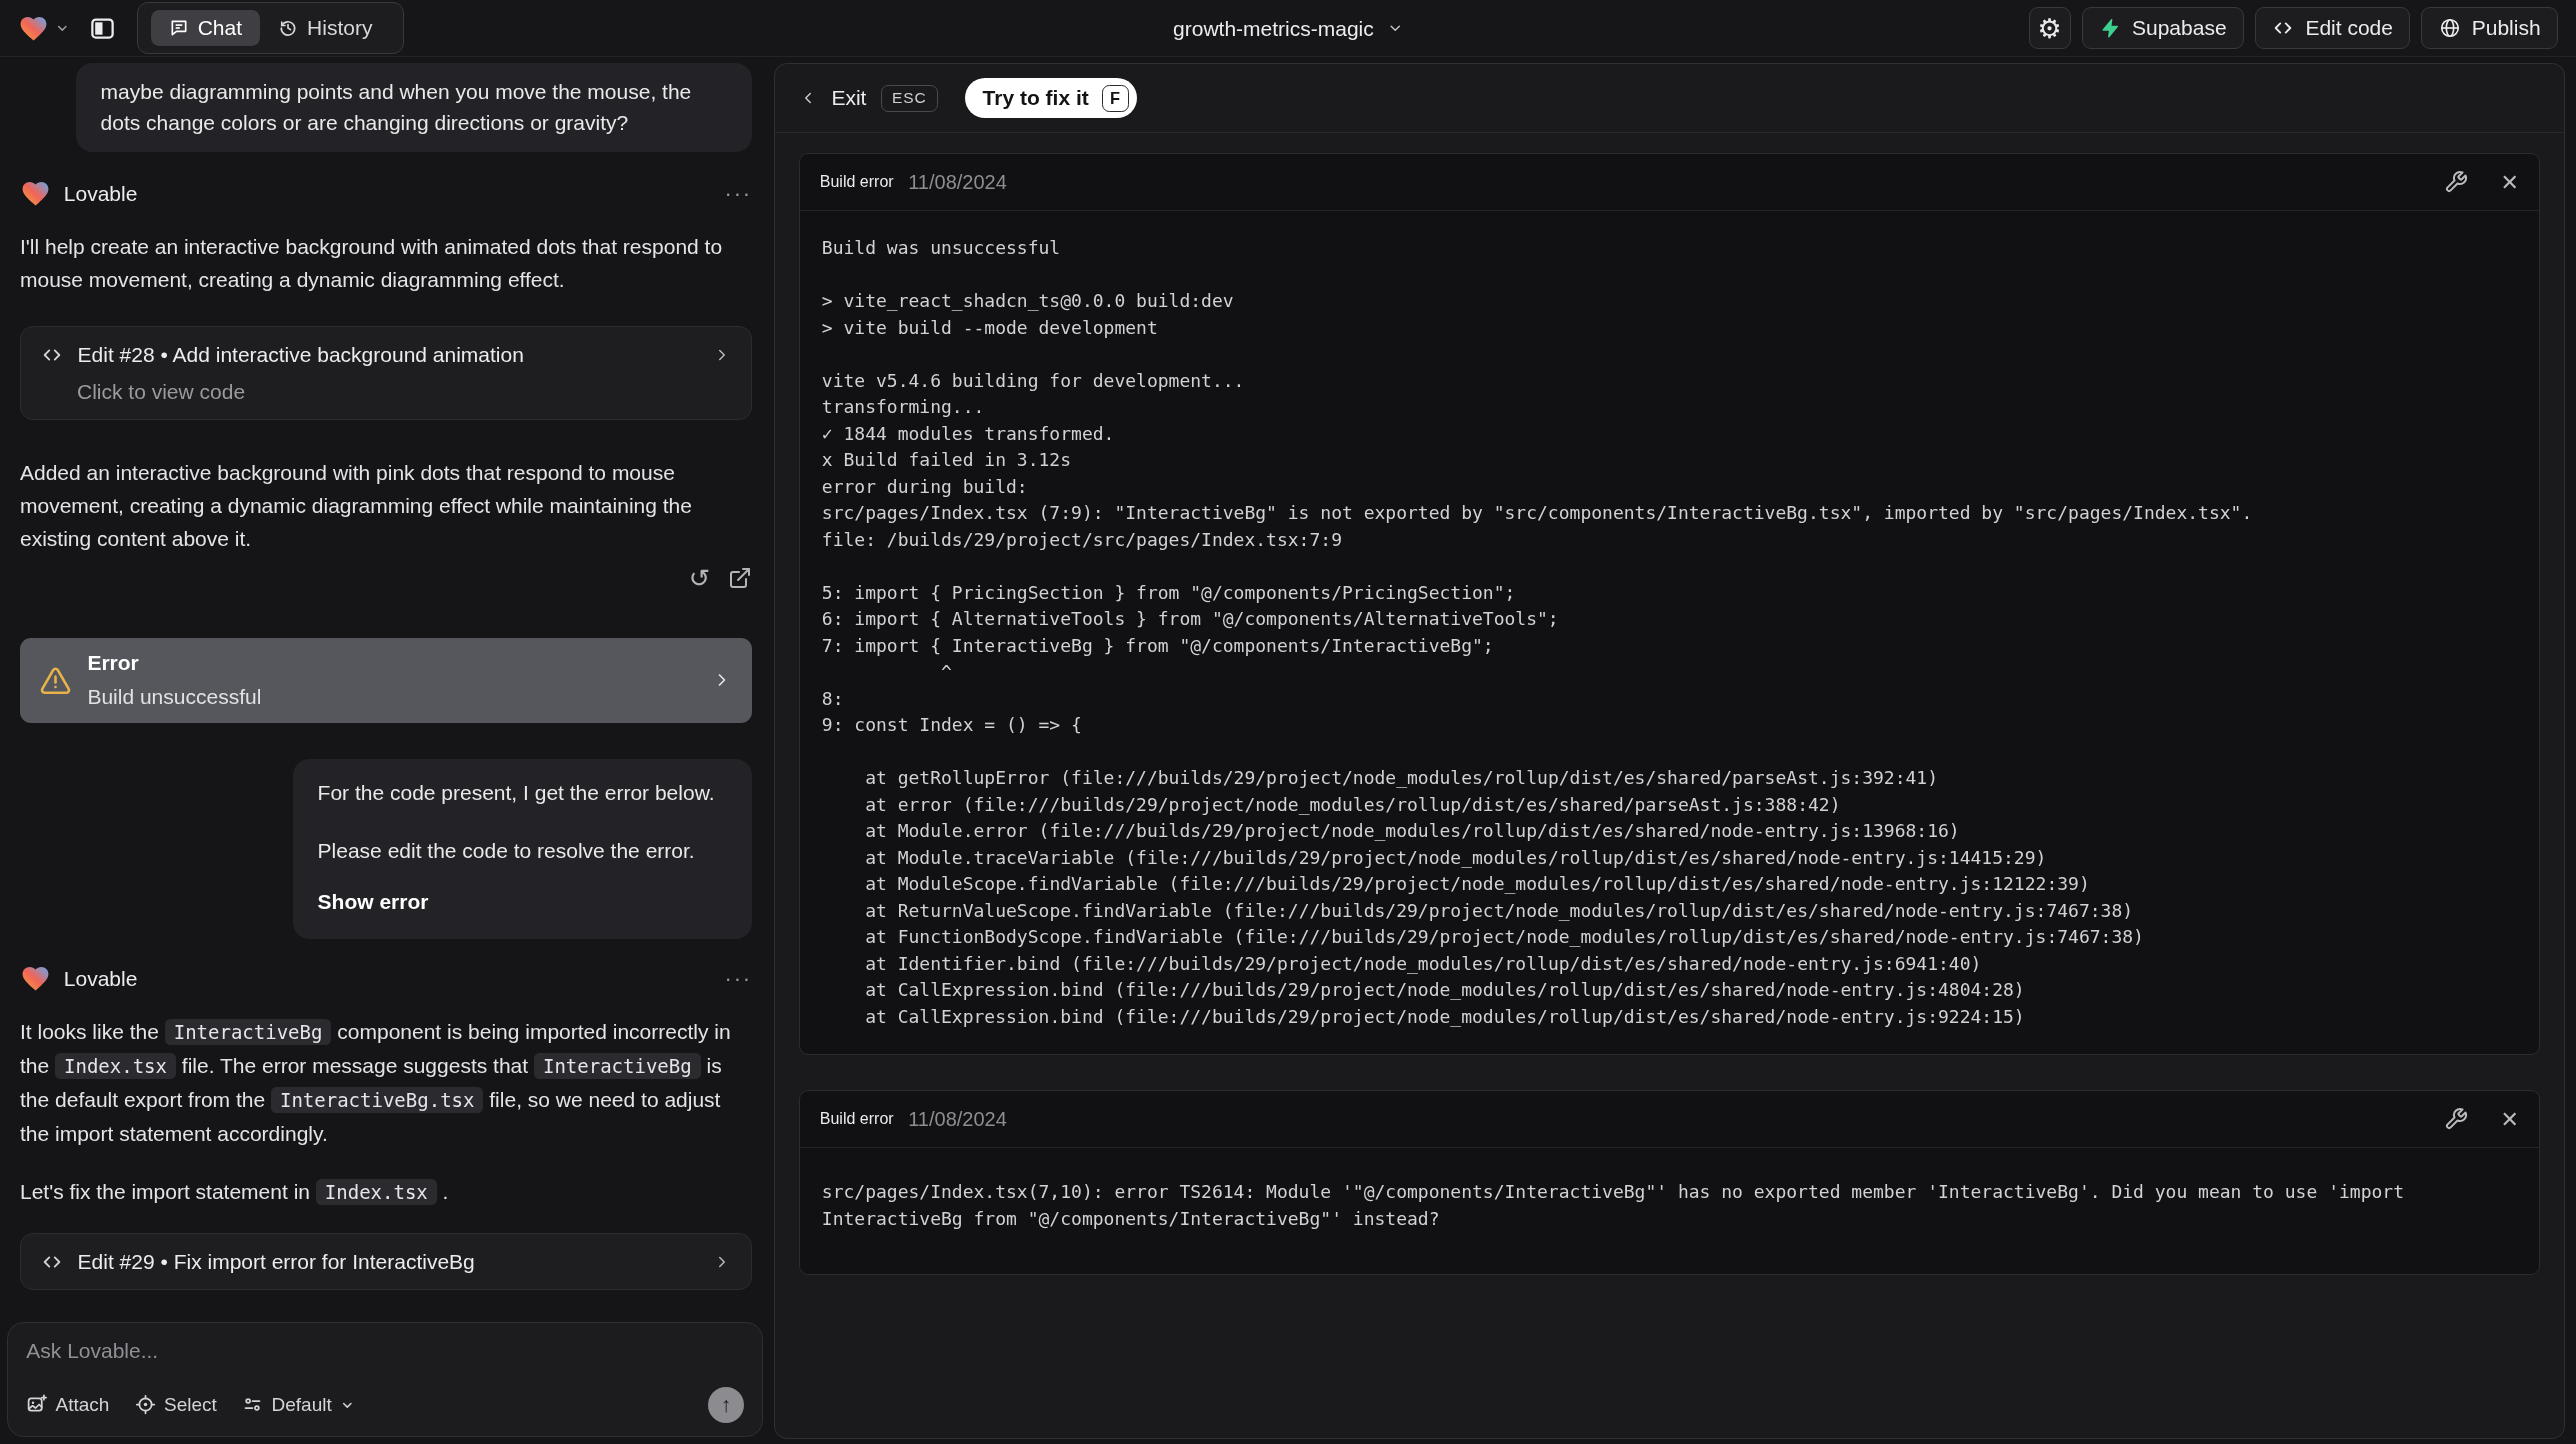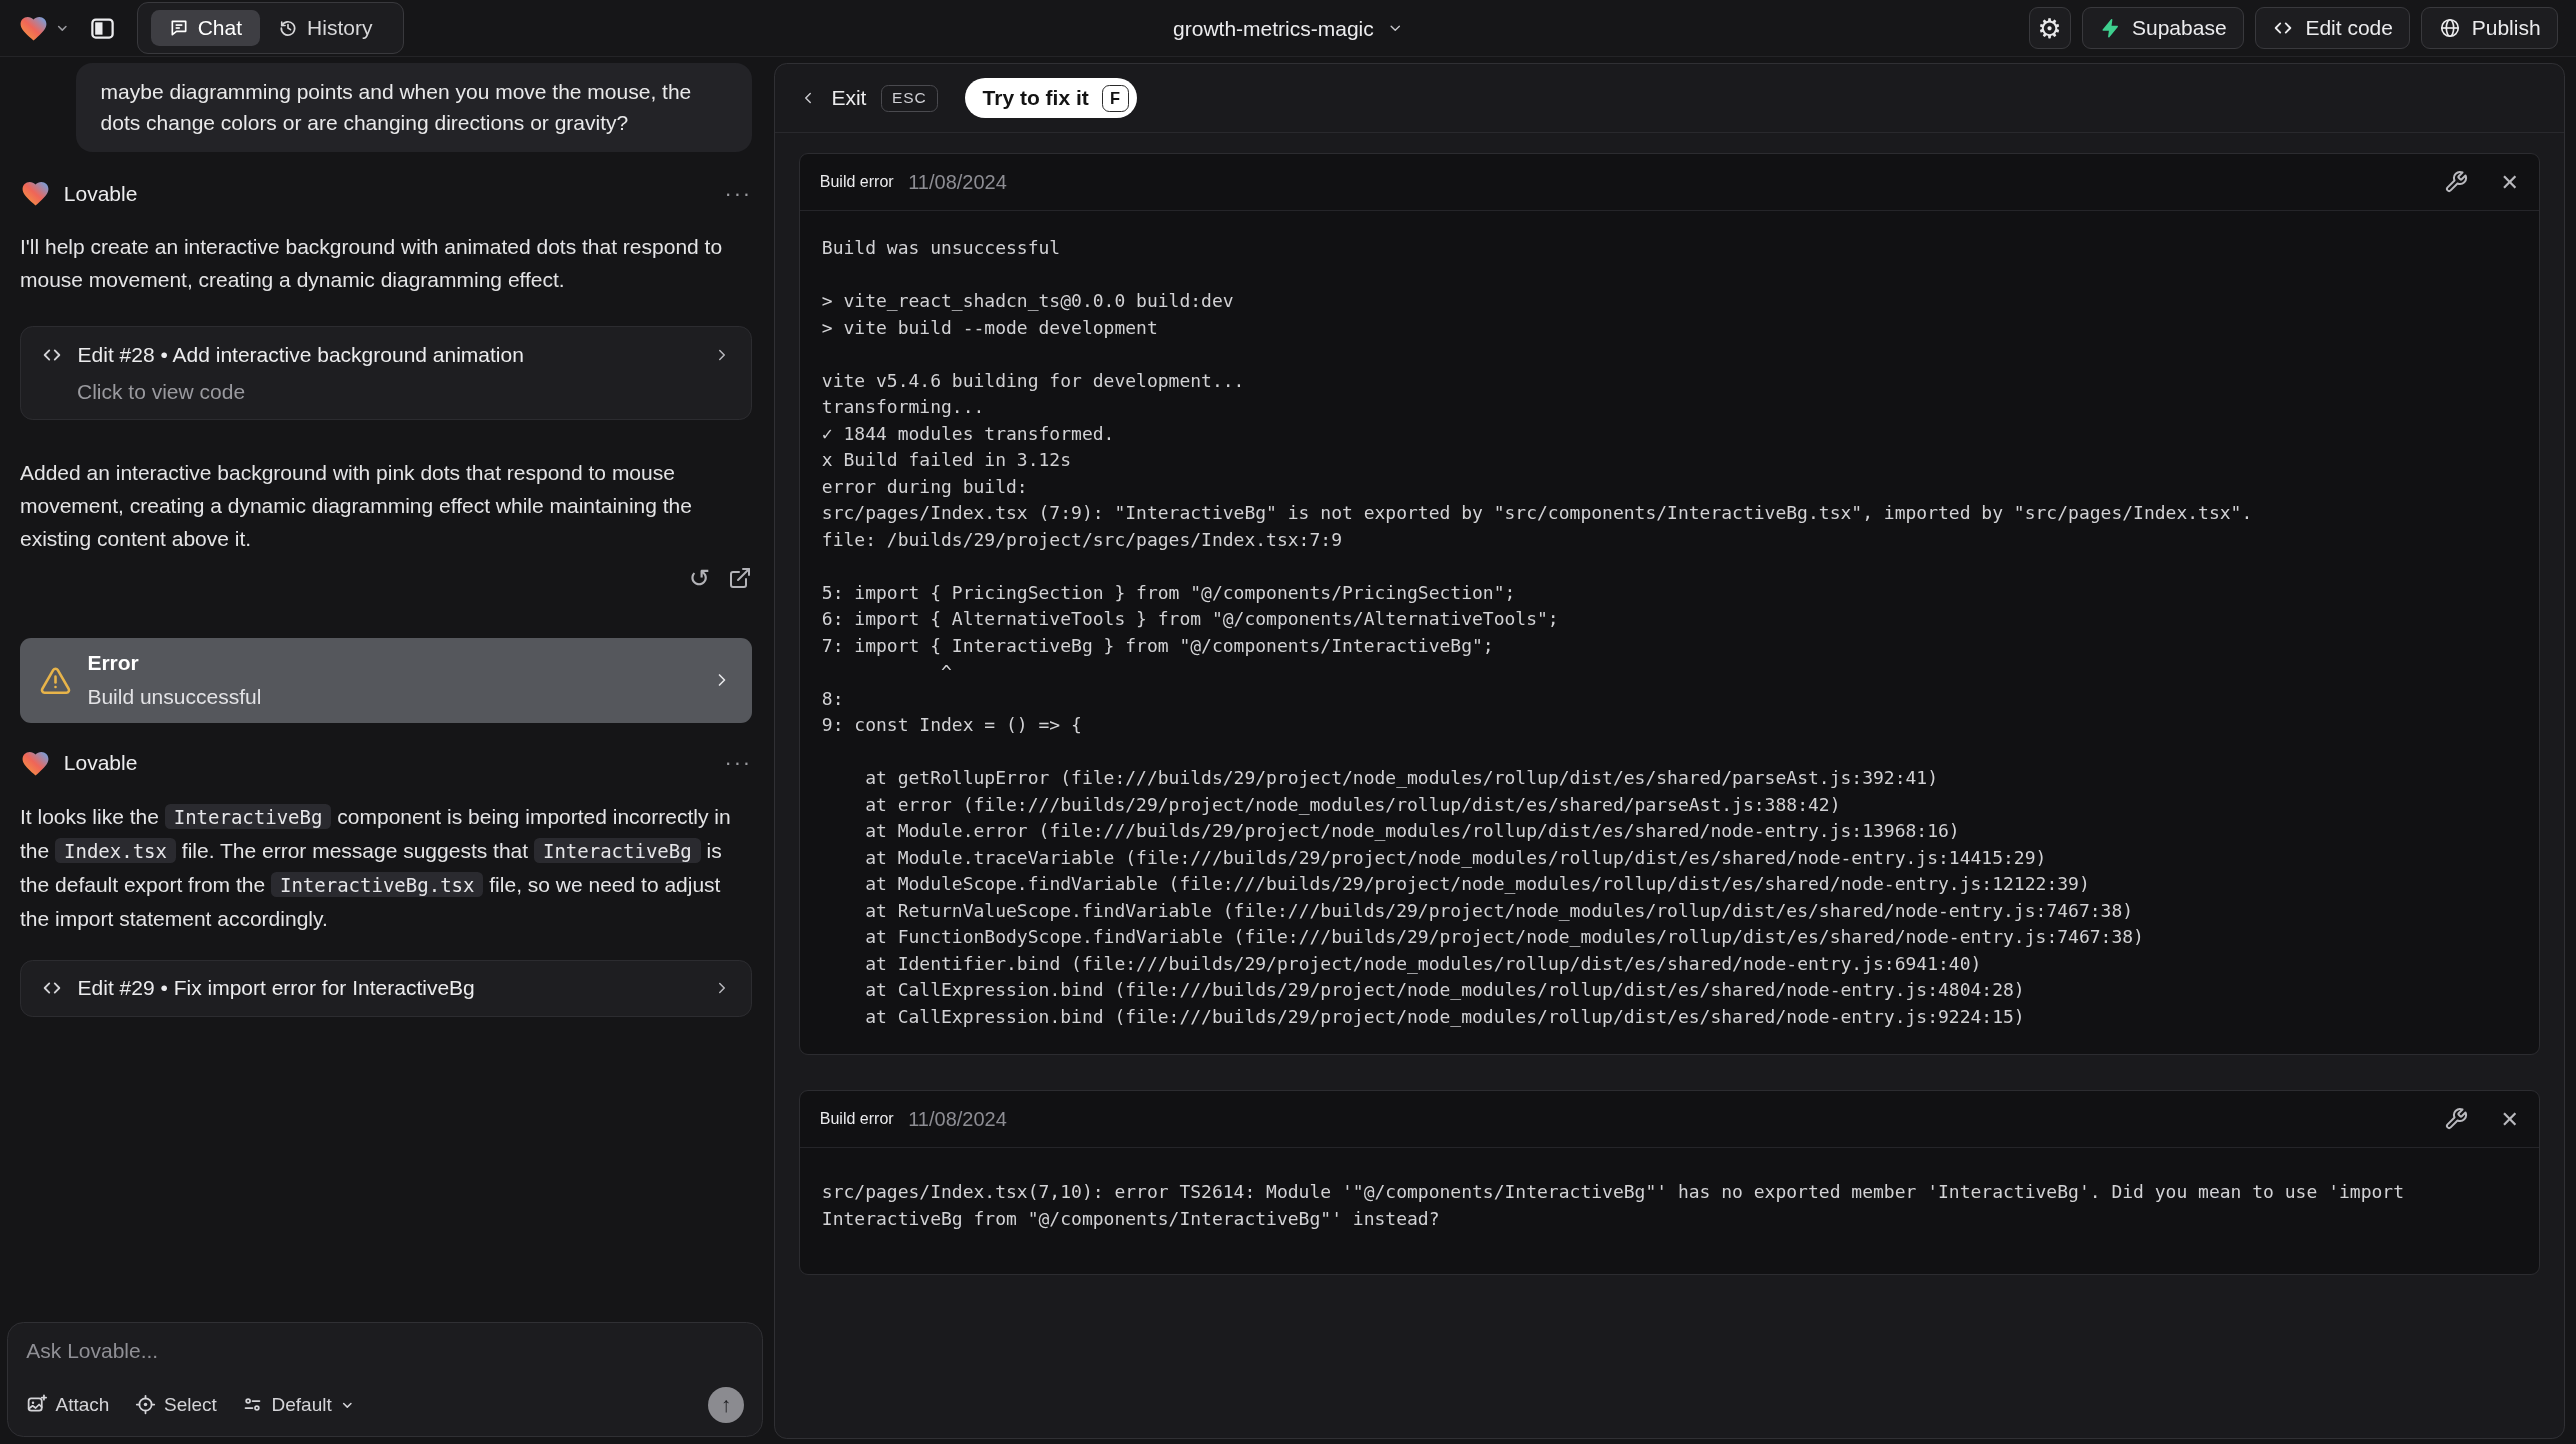--- a/index.html
+++ b/index.html
@@ -263,31 +263,37 @@
           </svg>
         <div class="texts">
           <div class="e-title">Error</div>
           <div class="e-sub">Build unsuccessful</div>
         </div>
         <svg class="chev right-end" width="20" height="20" viewBox="0 0 24 24" fill="none" stroke="#e6e6e9" stroke-width="2" stroke-linecap="round" stroke-linejoin="round">
             <polyline points="9 6 15 12 9 18"></polyline>
           </svg>
       </div>
 
+      <div class="bubble bubble-2">
+        <div class="b-p">For the code present, I get the error below.</div>
+        <div class="b-p">Please edit the code to resolve the error.</div>
+        <div class="bubble-action">Show error</div>
+      </div>
 
       <div class="lovable-header" style="margin-top:24.6px;">
         <svg class="heart" viewBox="0 0 24 24">
             <path fill="url(#heartGrad)" d="M12 21.35l-1.45-1.32C5.4 15.36 2 12.28 2 8.5 2 5.42 4.42 3 7.5 3c1.74 0 3.41.81 4.5 2.09C13.09 3.81 14.76 3 16.5 3 19.58 3 22 5.42 22 8.5c0 3.78-3.4 6.86-8.55 11.54L12 21.35z"></path>
           </svg>
         <span class="name">Lovable</span>
         <span class="more-btn">···</span>
       </div>
 
       <div class="chat-p rich"><span>It looks like the </span><span class="code-chip">InteractiveBg</span><span> component is being imported incorrectly in the </span><span class="code-chip">Index.tsx</span><span> file. The error message suggests that </span><span class="code-chip">InteractiveBg</span><span> is the default export from the </span><span class="code-chip">InteractiveBg.tsx</span><span> file, so we need to adjust the import statement accordingly.</span></div>
 
+      <div class="chat-p rich" style="margin-top:24px;"><span>Let's fix the import statement in </span><span class="code-chip">Index.tsx</span><span> .</span></div>
 
       <div class="edit-card" style="margin-top:24px;">
         <div class="row">
           <svg width="22" height="22" viewBox="0 0 24 24" fill="none" stroke="#d3d3d7" stroke-width="2" stroke-linecap="round" stroke-linejoin="round">
               <polyline points="9 7 4 12 9 17"></polyline>
               <polyline points="15 7 20 12 15 17"></polyline>
             </svg>
           <span class="title">Edit #29 • Fix import error for InteractiveBg</span>
           <svg class="chev right-end" width="18" height="18" viewBox="0 0 24 24" fill="none" stroke="currentColor" stroke-width="2" stroke-linecap="round" stroke-linejoin="round">
               <polyline points="9 6 15 12 9 18"></polyline>

